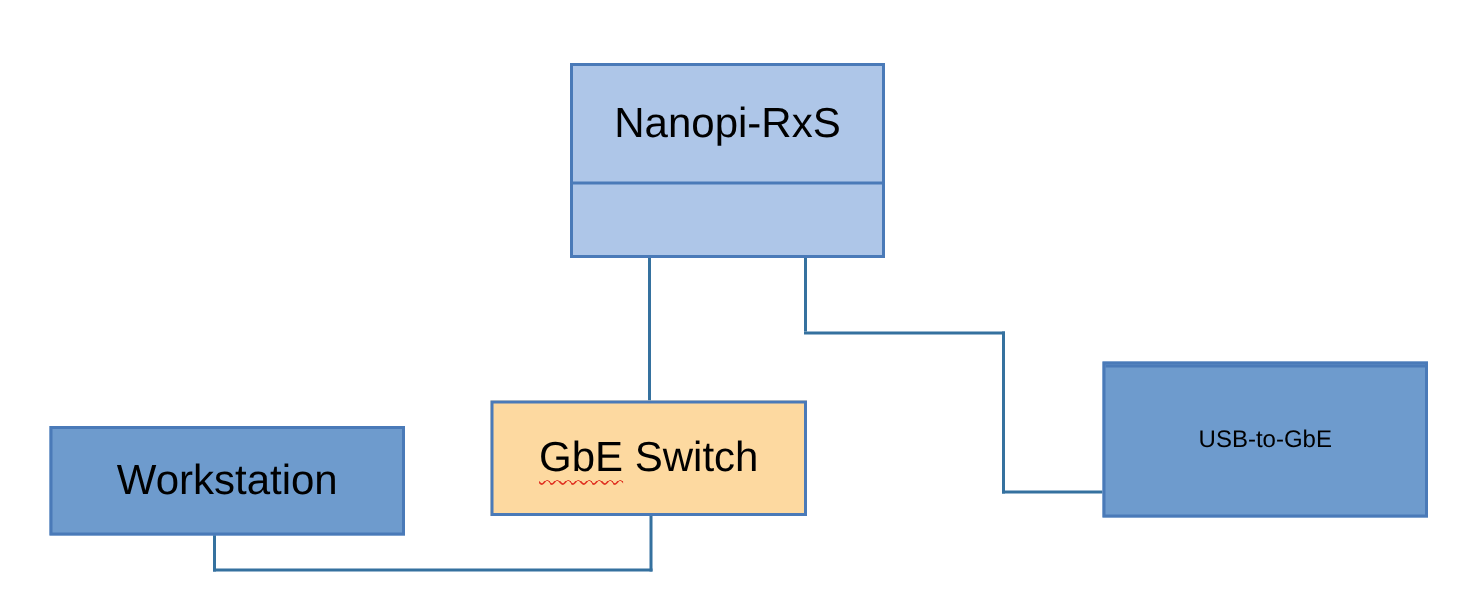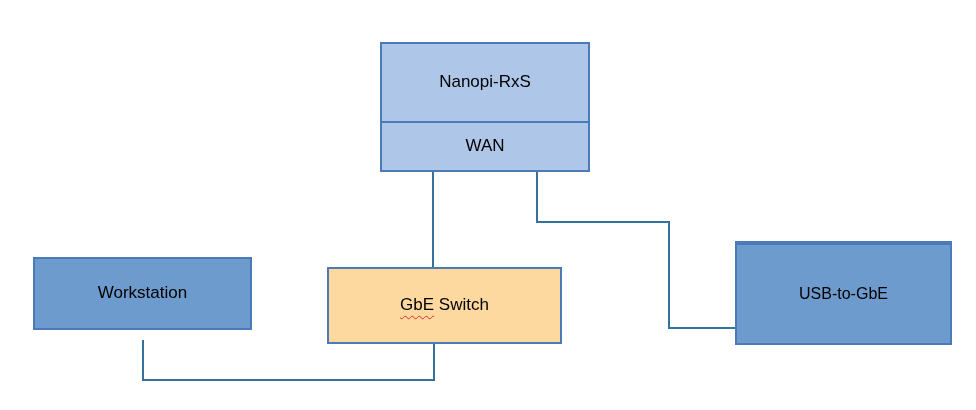--- a/index.html
+++ b/index.html
@@ -18,33 +18,33 @@
     border: 2px solid var(--node_border, #4a7ab8);
     display: flex;
     align-items: center;
     justify-content: center;
     text-align: center;
   }
   .fill-light  { background: var(--node_fill_light, #aec6e8); }
   .fill-medium { background: var(--node_fill_medium, #6e9bcd); }
   .fill-orange { background: var(--switch_fill, #fdd9a0); }
 
-  .label { font-size: 17px; line-height: 1.1; }
+  .label { font-size: 28px; line-height: 1.1; }
   .label-small { font-size: 16px; line-height: 1.1; }
 
   
   .nanopi { left: 380px; top: 42px; width: 210px; height: 130px; flex-direction: column; padding: 0; align-items: stretch; }
   .nanopi-title { height: 79px; display: flex; align-items: center; justify-content: center; }
   .nanopi-ports { height: 49px; display: flex; border-top: 2px solid var(--node_border, #4a7ab8); }
   .port { flex: 1; display: flex; align-items: center; justify-content: center; }
   .port + .port { border-left: 2px solid var(--node_border, #4a7ab8); }
 
   
-  .workstation { left: 33px;  top: 257px; width: 219px; height: 73px; }
-  .switch      { left: 327px; top: 267px; width: 235px; height: 77px; }
+  .workstation { left: 33px;  top: 284px; width: 237px; height: 73px; }
+  .switch      { left: 327px; top: 267px; width: 211px; height: 77px; }
 
   
   .laptop { left: 735px; top: 241px; width: 217px; height: 104px; flex-direction: column; align-items: stretch; padding: 0; }
   .laptop-title { height: 68px; display: flex; align-items: center; justify-content: center; }
   .laptop-sub   { flex: 1; display: flex; align-items: center; justify-content: center; border-top: 2px solid var(--node_border, #4a7ab8); }
 
   .misspelled {
     text-decoration: underline wavy var(--spellcheck, #e03020) 1px;
     text-decoration-skip-ink: none;
     text-underline-offset: 5px;
@@ -83,23 +83,20 @@
     <div class="seg ws-v1"></div>
     <div class="seg ws-h1"></div>
     <div class="seg ws-v2"></div>
   </div>
 
   <div class="node nanopi fill-light">
     <div class="nanopi-title">
       <span class="label">Nanopi-RxS</span>
     </div>
     <div class="nanopi-ports">
-      <div class="port">
-        <span class="label">WAN</span>
-      </div>
     </div>
   </div>
 
   <div class="node workstation fill-medium">
     <span class="label">Workstation</span>
   </div>
 
   <div class="node switch fill-orange">
     <span class="label"><span class="misspelled">GbE</span><span> Switch</span></span>
   </div>

